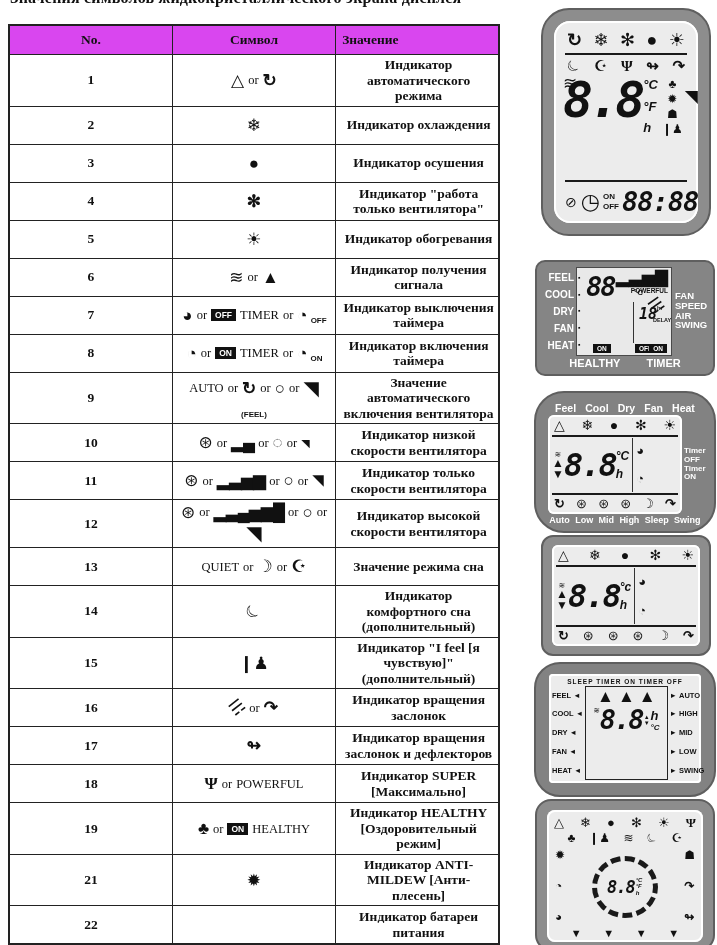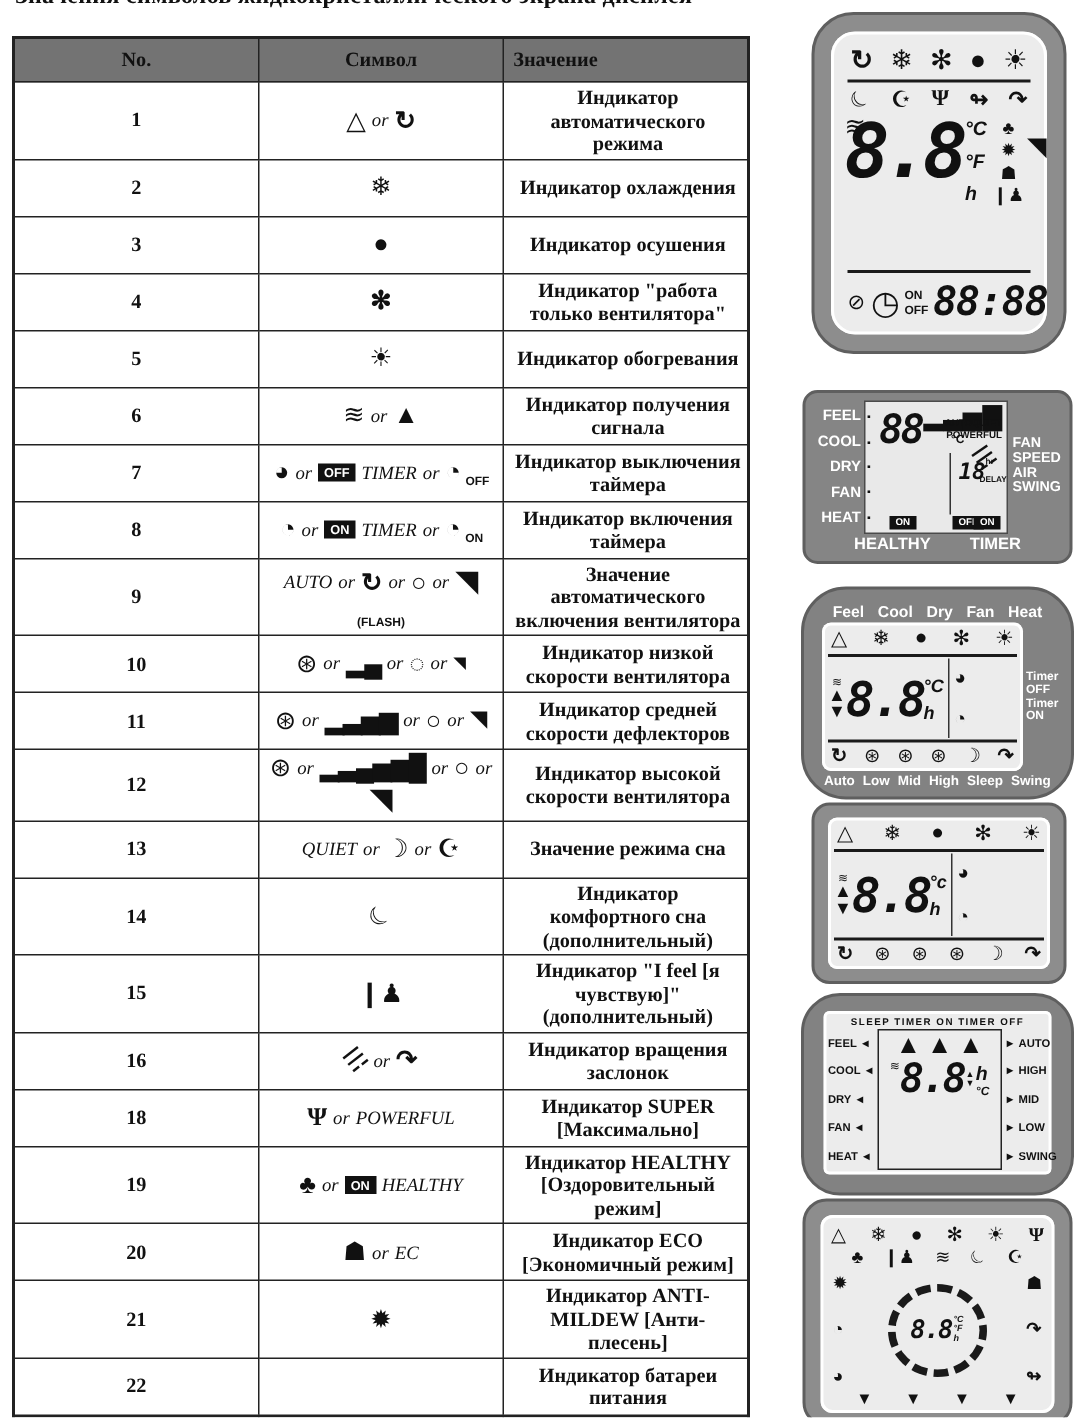--- a/index.html
+++ b/index.html
@@ -6,32 +6,32 @@
   #page{position:relative;width:717px;height:945px;overflow:hidden;background:#fff;
         font-family:"Liberation Serif",serif;color:#111;}
 
   
   .page-title{position:absolute;top:-11px;left:10px;font-weight:bold;font-size:16px;
               letter-spacing:.2px;white-space:nowrap;}
 
   
   table.symtab{position:absolute;left:8px;top:24px;width:492px;border-collapse:collapse;
                border:2px solid #222;table-layout:fixed;}
-  .symtab th{background:#737373;border:1px solid #222;font-size:13.5px;font-weight:bold;
+  .symtab th{background:#d946ef;border:1px solid #222;font-size:13.5px;font-weight:bold;
              height:24px;padding:2px 6px;}
   .symtab th.h-no,.symtab th.h-sym{text-align:center;}
   .symtab th.h-mean{text-align:left;}
   .symtab td{border:1px solid #222;padding:2px 4px;height:33px;vertical-align:middle;}
   .c-no{width:40px;text-align:center;font-weight:bold;font-size:13.5px;}
   .c-sym{width:146px;text-align:center;line-height:1.15;}
   .c-mean{font-weight:bold;font-size:13.5px;padding-left:7px !important;line-height:1.15;text-align:center;}
 
   
   .ic{font-size:17px;margin:0 2px;display:inline-block;vertical-align:middle;}
-  .tx{font-size:12.5px;margin:0 2px;vertical-align:middle;font-style:italic;}
+  .tx{font-size:12.5px;margin:0 2px;vertical-align:middle;}
   .bdg{background:#111;color:#fff;font:bold 8.5px "Liberation Sans",sans-serif;
        padding:1px 4px;margin:0 2px;vertical-align:middle;display:inline-block;}
   .smx{font:bold 8px "Liberation Sans",sans-serif;margin:0 1px;vertical-align:bottom;}
   .bold{font-weight:bold;}
   .tilt{transform:rotate(-38deg);}
   .w-small{font-size:11px;} .w-mid{font-size:15px;} .w-big{font-size:20px;}
   .bars{letter-spacing:-1px;}
   .seg,.dseg{font-family:"DejaVu Sans Mono",monospace;font-weight:bold;font-style:italic;}
 
   
@@ -223,34 +223,34 @@
         </tr>
 
         <tr>
           <td class="c-no">8</td>
           <td class="c-sym"><span class="ic">◔</span><span class="tx">or</span><span class="bdg">ON</span><span class="tx">TIMER</span><span class="tx">or</span><span class="ic">◔</span><span class="smx">ON</span></td>
           <td class="c-mean">Индикатор включения таймера</td>
         </tr>
 
         <tr>
           <td class="c-no">9</td>
-          <td class="c-sym"><span class="tx">AUTO</span><span class="tx">or</span><span class="ic bold">↻</span><span class="tx">or</span><span class="ic">○</span><span class="tx">or</span><span class="ic w-big">◥</span><span class="smx">(FLASH)</span></td>
+          <td class="c-sym"><span class="tx">AUTO</span><span class="tx">or</span><span class="ic bold">↻</span><span class="tx">or</span><span class="ic">○</span><span class="tx">or</span><span class="ic w-big">◥</span><span class="smx">(FEEL)</span></td>
           <td class="c-mean">Значение автоматического включения вентилятора</td>
         </tr>
 
         <tr>
           <td class="c-no">10</td>
           <td class="c-sym"><span class="ic">⊛</span><span class="tx">or</span><span class="ic bars">▂▄</span><span class="tx">or</span><span class="ic">◌</span><span class="tx">or</span><span class="ic w-small">◥</span></td>
           <td class="c-mean">Индикатор низкой скорости вентилятора</td>
         </tr>
 
         <tr>
           <td class="c-no">11</td>
           <td class="c-sym"><span class="ic">⊛</span><span class="tx">or</span><span class="ic bars">▂▃▅▆</span><span class="tx">or</span><span class="ic">○</span><span class="tx">or</span><span class="ic w-mid">◥</span></td>
-          <td class="c-mean">Индикатор средней скорости дефлекторов</td>
+          <td class="c-mean">Индикатор только скорости вентилятора</td>
         </tr>
 
         <tr>
           <td class="c-no">12</td>
           <td class="c-sym"><span class="ic">⊛</span><span class="tx">or</span><span class="ic bars">▂▃▄▅▆█</span><span class="tx">or</span><span class="ic">○</span><span class="tx">or</span><span class="ic w-big">◥</span></td>
           <td class="c-mean">Индикатор высокой скорости вентилятора</td>
         </tr>
 
         <tr>
           <td class="c-no">13</td>
@@ -269,38 +269,38 @@
           <td class="c-sym"><span class="ic">❙♟</span></td>
           <td class="c-mean">Индикатор "I feel [я чувствую]" (дополнительный)</td>
         </tr>
 
         <tr>
           <td class="c-no">16</td>
           <td class="c-sym"><span class="ic tilt">☴</span><span class="tx">or</span><span class="ic bold">↷</span></td>
           <td class="c-mean">Индикатор вращения заслонок</td>
         </tr>
 
+        <tr>
+          <td class="c-no">17</td>
+          <td class="c-sym"><span class="ic bold">↬</span></td>
+          <td class="c-mean">Индикатор вращения заслонок и дефлекторов</td>
+        </tr>
 
         <tr>
           <td class="c-no">18</td>
           <td class="c-sym"><span class="ic bold">Ψ</span><span class="tx">or</span><span class="tx">POWERFUL</span></td>
           <td class="c-mean">Индикатор SUPER [Максимально]</td>
         </tr>
 
         <tr>
           <td class="c-no">19</td>
           <td class="c-sym"><span class="ic">♣</span><span class="tx">or</span><span class="bdg">ON</span><span class="tx">HEALTHY</span></td>
           <td class="c-mean">Индикатор HEALTHY [Оздоровительный режим]</td>
         </tr>
 
-        <tr>
-          <td class="c-no">20</td>
-          <td class="c-sym"><span class="ic">☗</span><span class="tx">or</span><span class="tx">EC</span></td>
-          <td class="c-mean">Индикатор ECO [Экономичный режим]</td>
-        </tr>
 
         <tr>
           <td class="c-no">21</td>
           <td class="c-sym"><span class="ic">✹</span></td>
           <td class="c-mean">Индикатор ANTI-MILDEW [Анти-плесень]</td>
         </tr>
 
         <tr>
           <td class="c-no">22</td>
           <td class="c-sym"></td>

